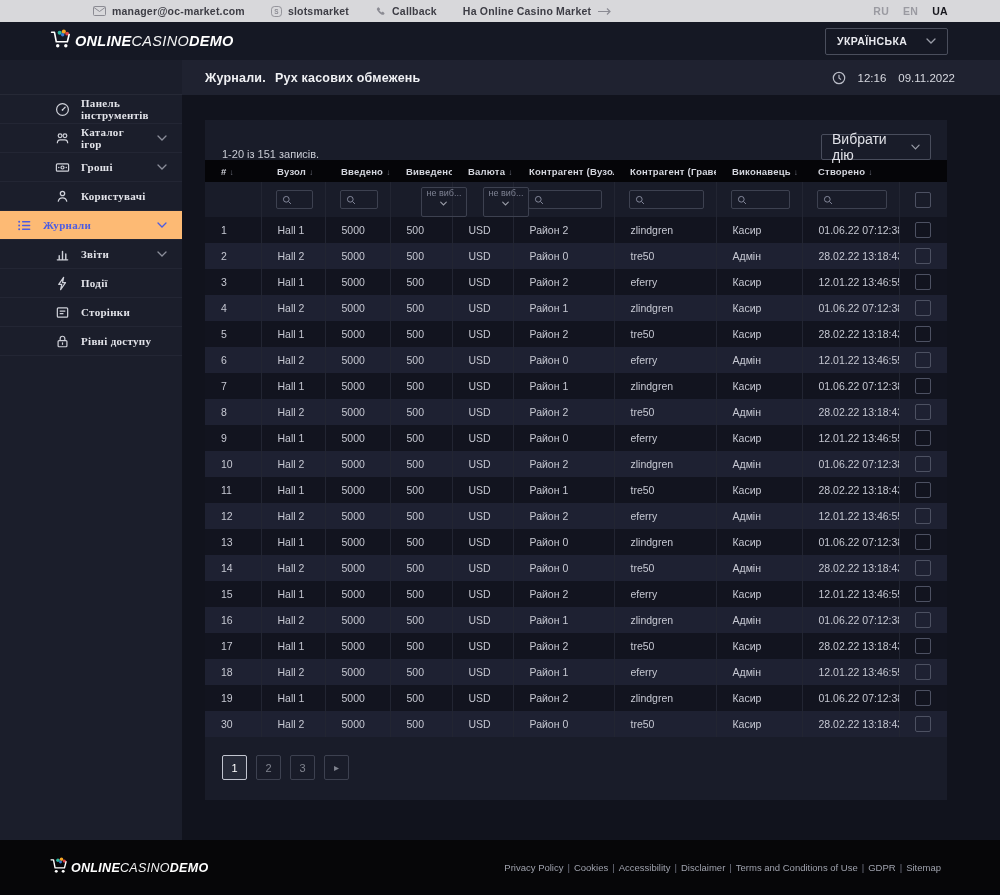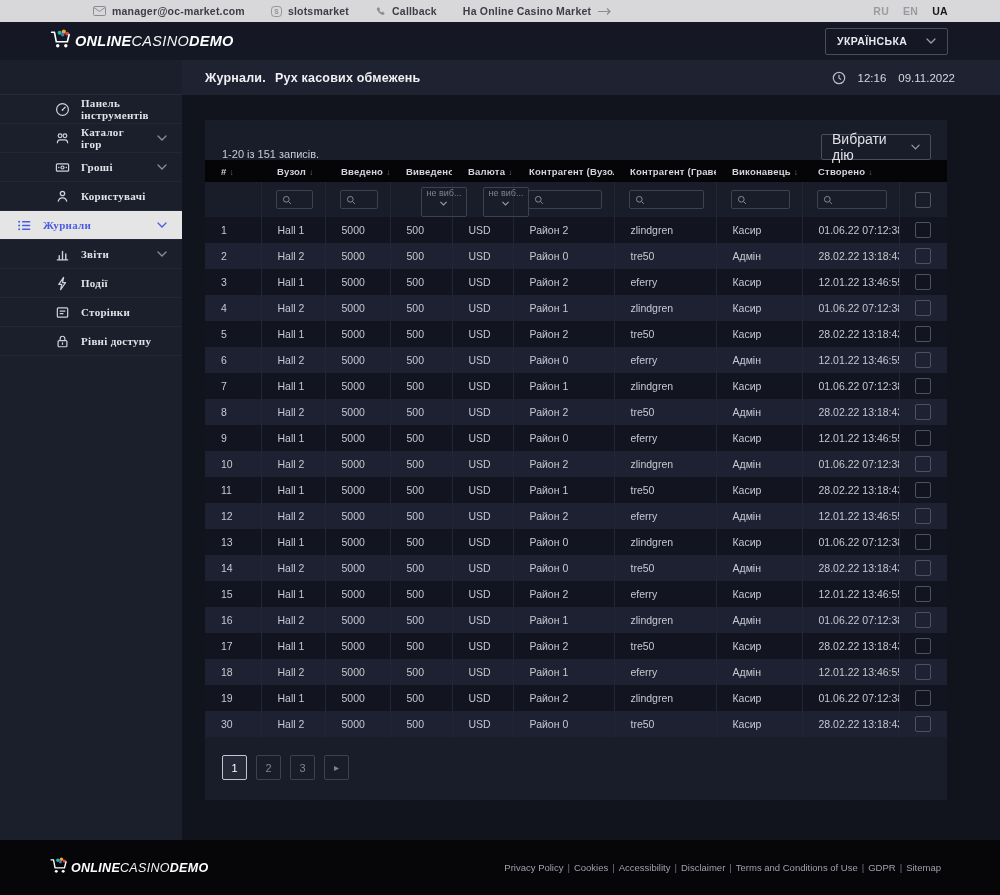--- a/index.html
+++ b/index.html
@@ -26,21 +26,21 @@
   .hdr-select { height:27px; border:1px solid #4a4e5c; border-radius:2px; display:flex; align-items:center; gap:8px; padding:0 11px; color:#e8e9ee; font-size:10.5px; font-weight:700; letter-spacing:.4px; cursor:pointer; background:transparent; }
   .hdr-select .chev, .mini-ch, .act-ch { display:flex; align-items:center; color:#9a9da8; }
 
   
   .middle { display:flex; min-height:780px; background:#11131d; align-items:stretch; }
   .sidebar { width:182px; flex-shrink:0; background:#1b1e2b;font-family:Liberation Serif, serif; }
   .sidebar-spacer { height:35px; border-bottom:1px solid #262936; }
   .side-item { height:29px; display:flex; align-items:center; gap:11px; padding:0 15px 0 54px; border-bottom:1px solid #232634; color:#e2e3e9; font-size:11px; font-weight:600; letter-spacing:.3px; cursor:pointer; }
   .side-item .icon { width:16px; height:16px; color:#cfd1d9; display:flex; align-items:center; justify-content:center; flex-shrink:0; }
   .side-item .chevron { margin-left:auto; color:#8b8e9a; display:flex; }
-  .side-item.active { background:#e5e5e5; color:#4b5ce4;padding-left:16px; }
+  .side-item.active { background:#fdba74; color:#4b5ce4;padding-left:16px; }
   .side-item.active .icon, .side-item.active .chevron { color:#4b5ce4; }
 
   .content { flex:1; display:flex; flex-direction:column; }
   .titlebar { height:35px; background:#1f2230; display:flex; align-items:center; justify-content:space-between; padding:0 45px 0 23px; }
   .page-title { color:#f0f1f4; font-size:12.5px; font-weight:700; letter-spacing:.2px; display:flex; gap:9px; }
   .titlebar-right { display:flex; align-items:center; gap:12px; color:#d7d9e0; font-size:11.5px; }
   .titlebar-right .clock { color:#b9bcc6; display:flex; }
 
   
   .card { margin:25px 53px 0 23px; background:#191c29; padding-bottom:20px; }

